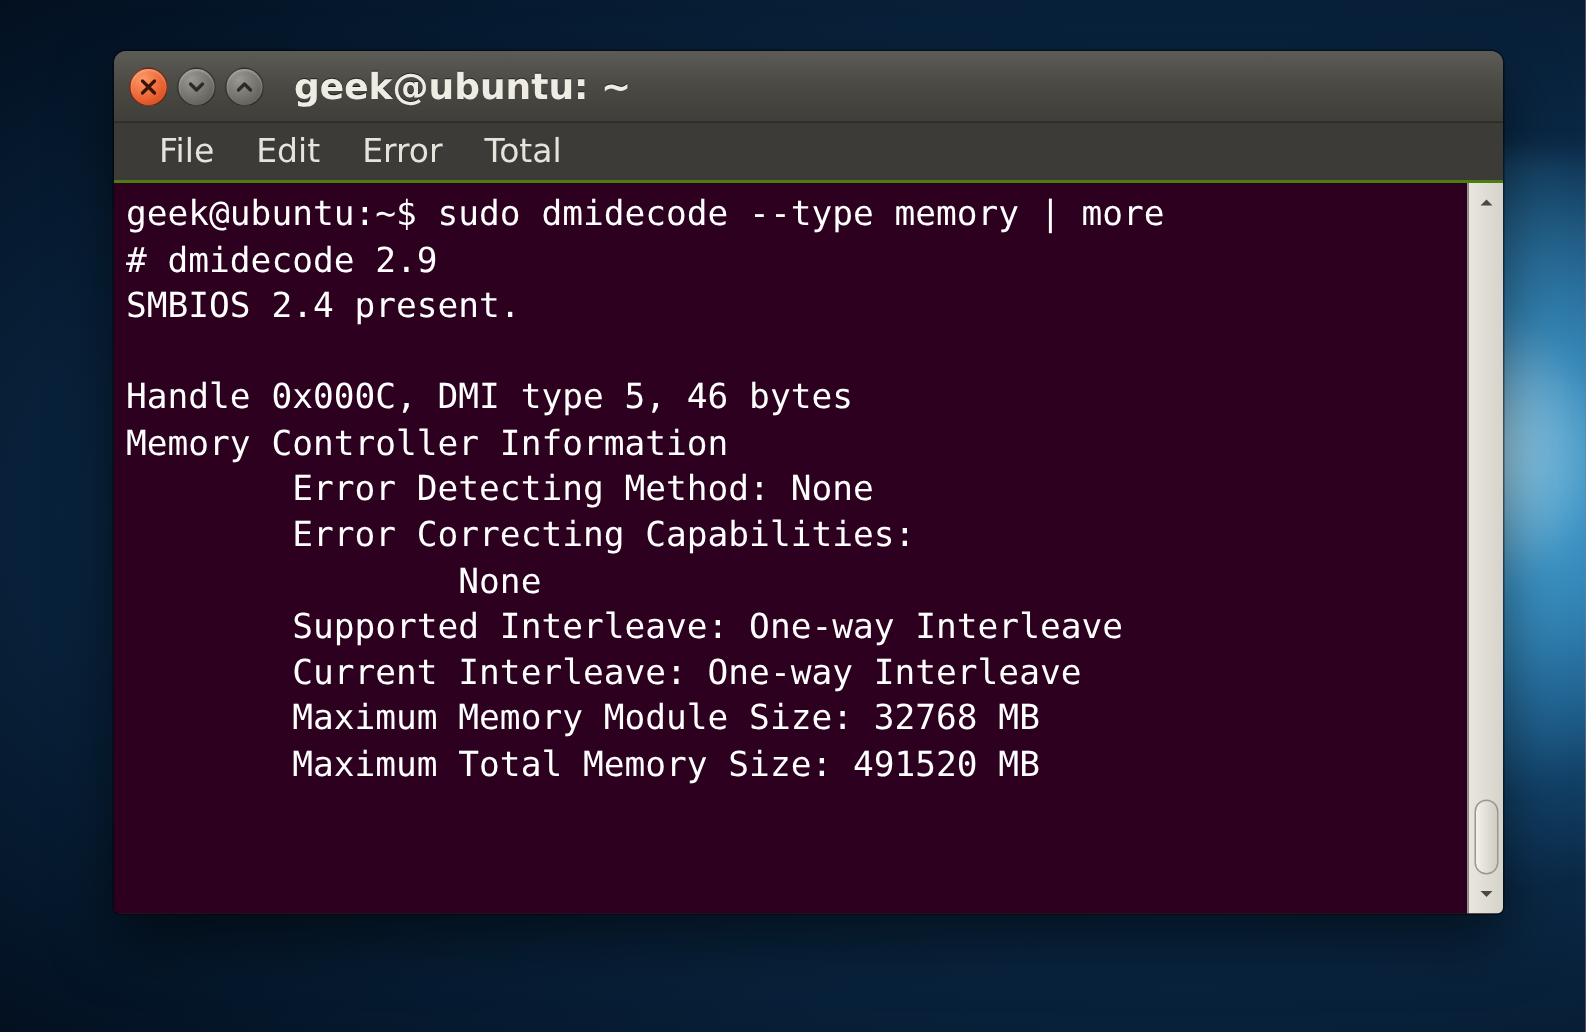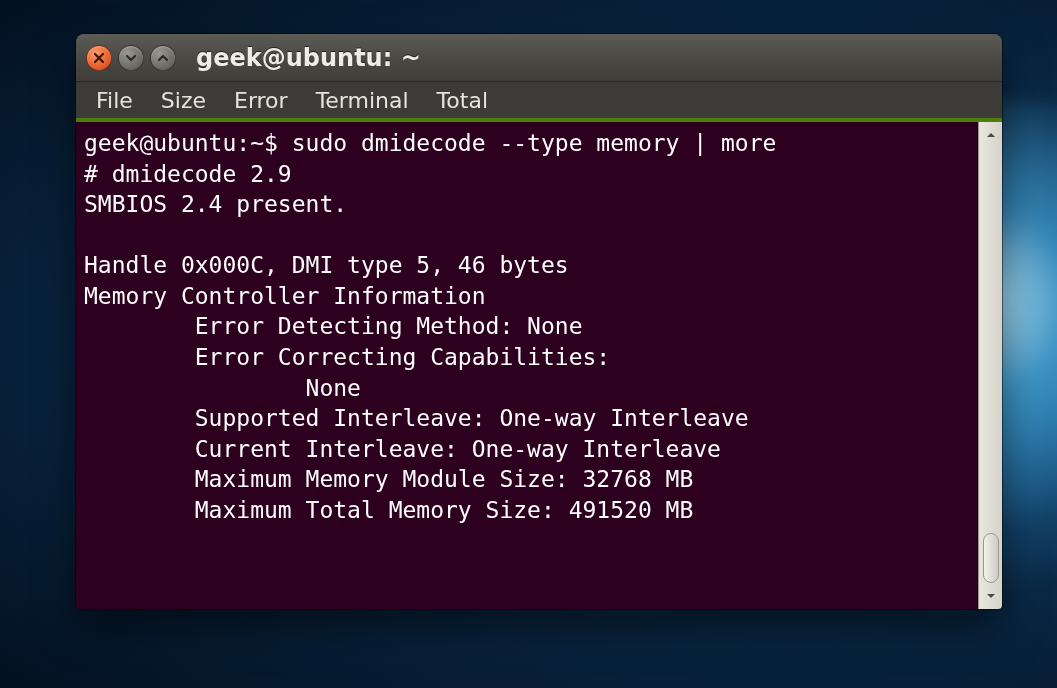--- a/index.html
+++ b/index.html
@@ -59,23 +59,23 @@
       color: #efece4;
       font-size: 24px;
       font-weight: bold;
       text-shadow: 0 -1px 0 rgba(0,0,0,0.6);
     }
     .menubar {
       height: 40px;
       background: #3c3b37;
       display:flex;
       align-items:center;
-      padding: 0 6px;
+      padding: 0 16px;
       gap: 0;
-      border-bottom: 4px solid #4d7c0f;
+      border-bottom: 2px solid #4d7c0f;
     }
     .menu-item {
       color: #e6e3dc;
       font-size: 22px;
       padding: 4px 14px;
       cursor: default;
     }
     .term-wrap {
       flex:1;
       display:flex;
@@ -135,23 +135,22 @@
     <div class="win-btn btn-max">
       <svg viewBox="0 0 14 14">
           <path d="M3 9 L7 5 L11 9" stroke="#2b2a26" stroke-width="2.2" fill="none" stroke-linecap="round" stroke-linejoin="round"></path>
         </svg>
     </div>
     <div class="win-title">geek@ubuntu: ~</div>
   </div>
 
   <div class="menubar">
     <div class="menu-item">File</div>
-    <div class="menu-item">Size</div>
+    <div class="menu-item">Edit</div>
     <div class="menu-item">Error</div>
-    <div class="menu-item">Terminal</div>
     <div class="menu-item">Total</div>
   </div>
 
   <div class="term-wrap">
     <div class="terminal" id="terminal">geek@ubuntu:~$ sudo dmidecode --type memory | more
 # dmidecode 2.9
 SMBIOS 2.4 present.
 
 Handle 0x000C, DMI type 5, 46 bytes
 Memory Controller Information

